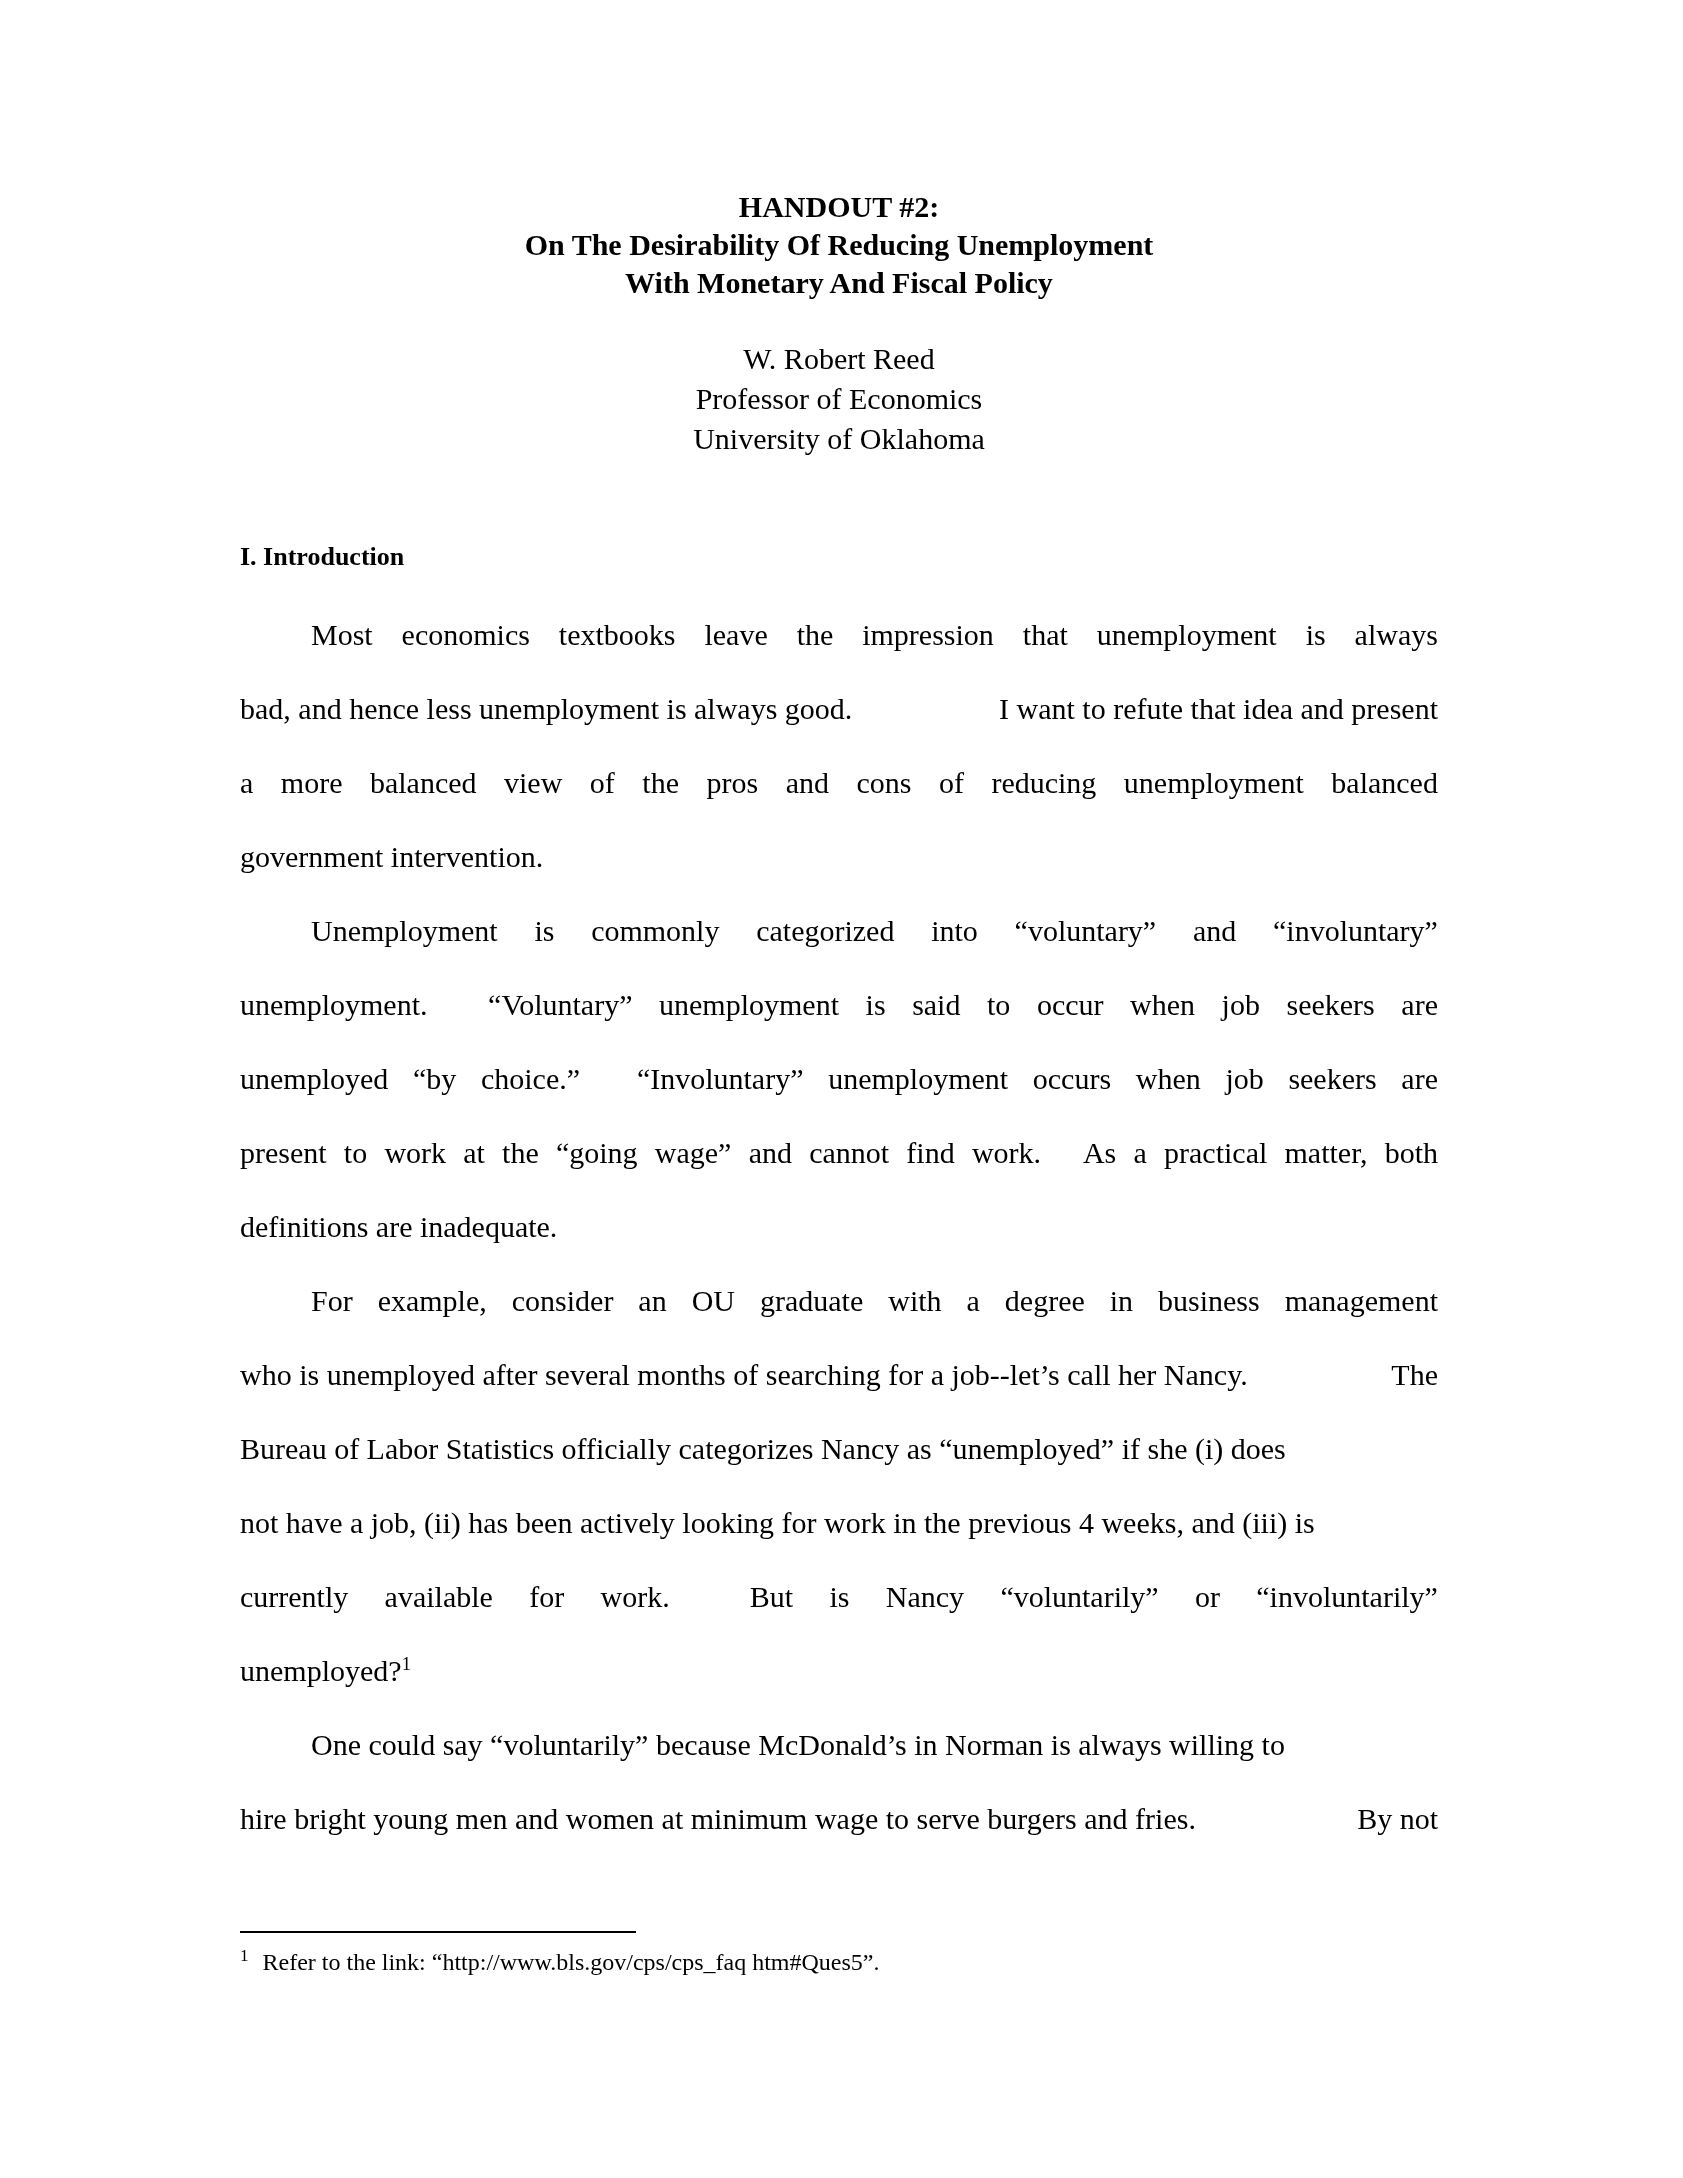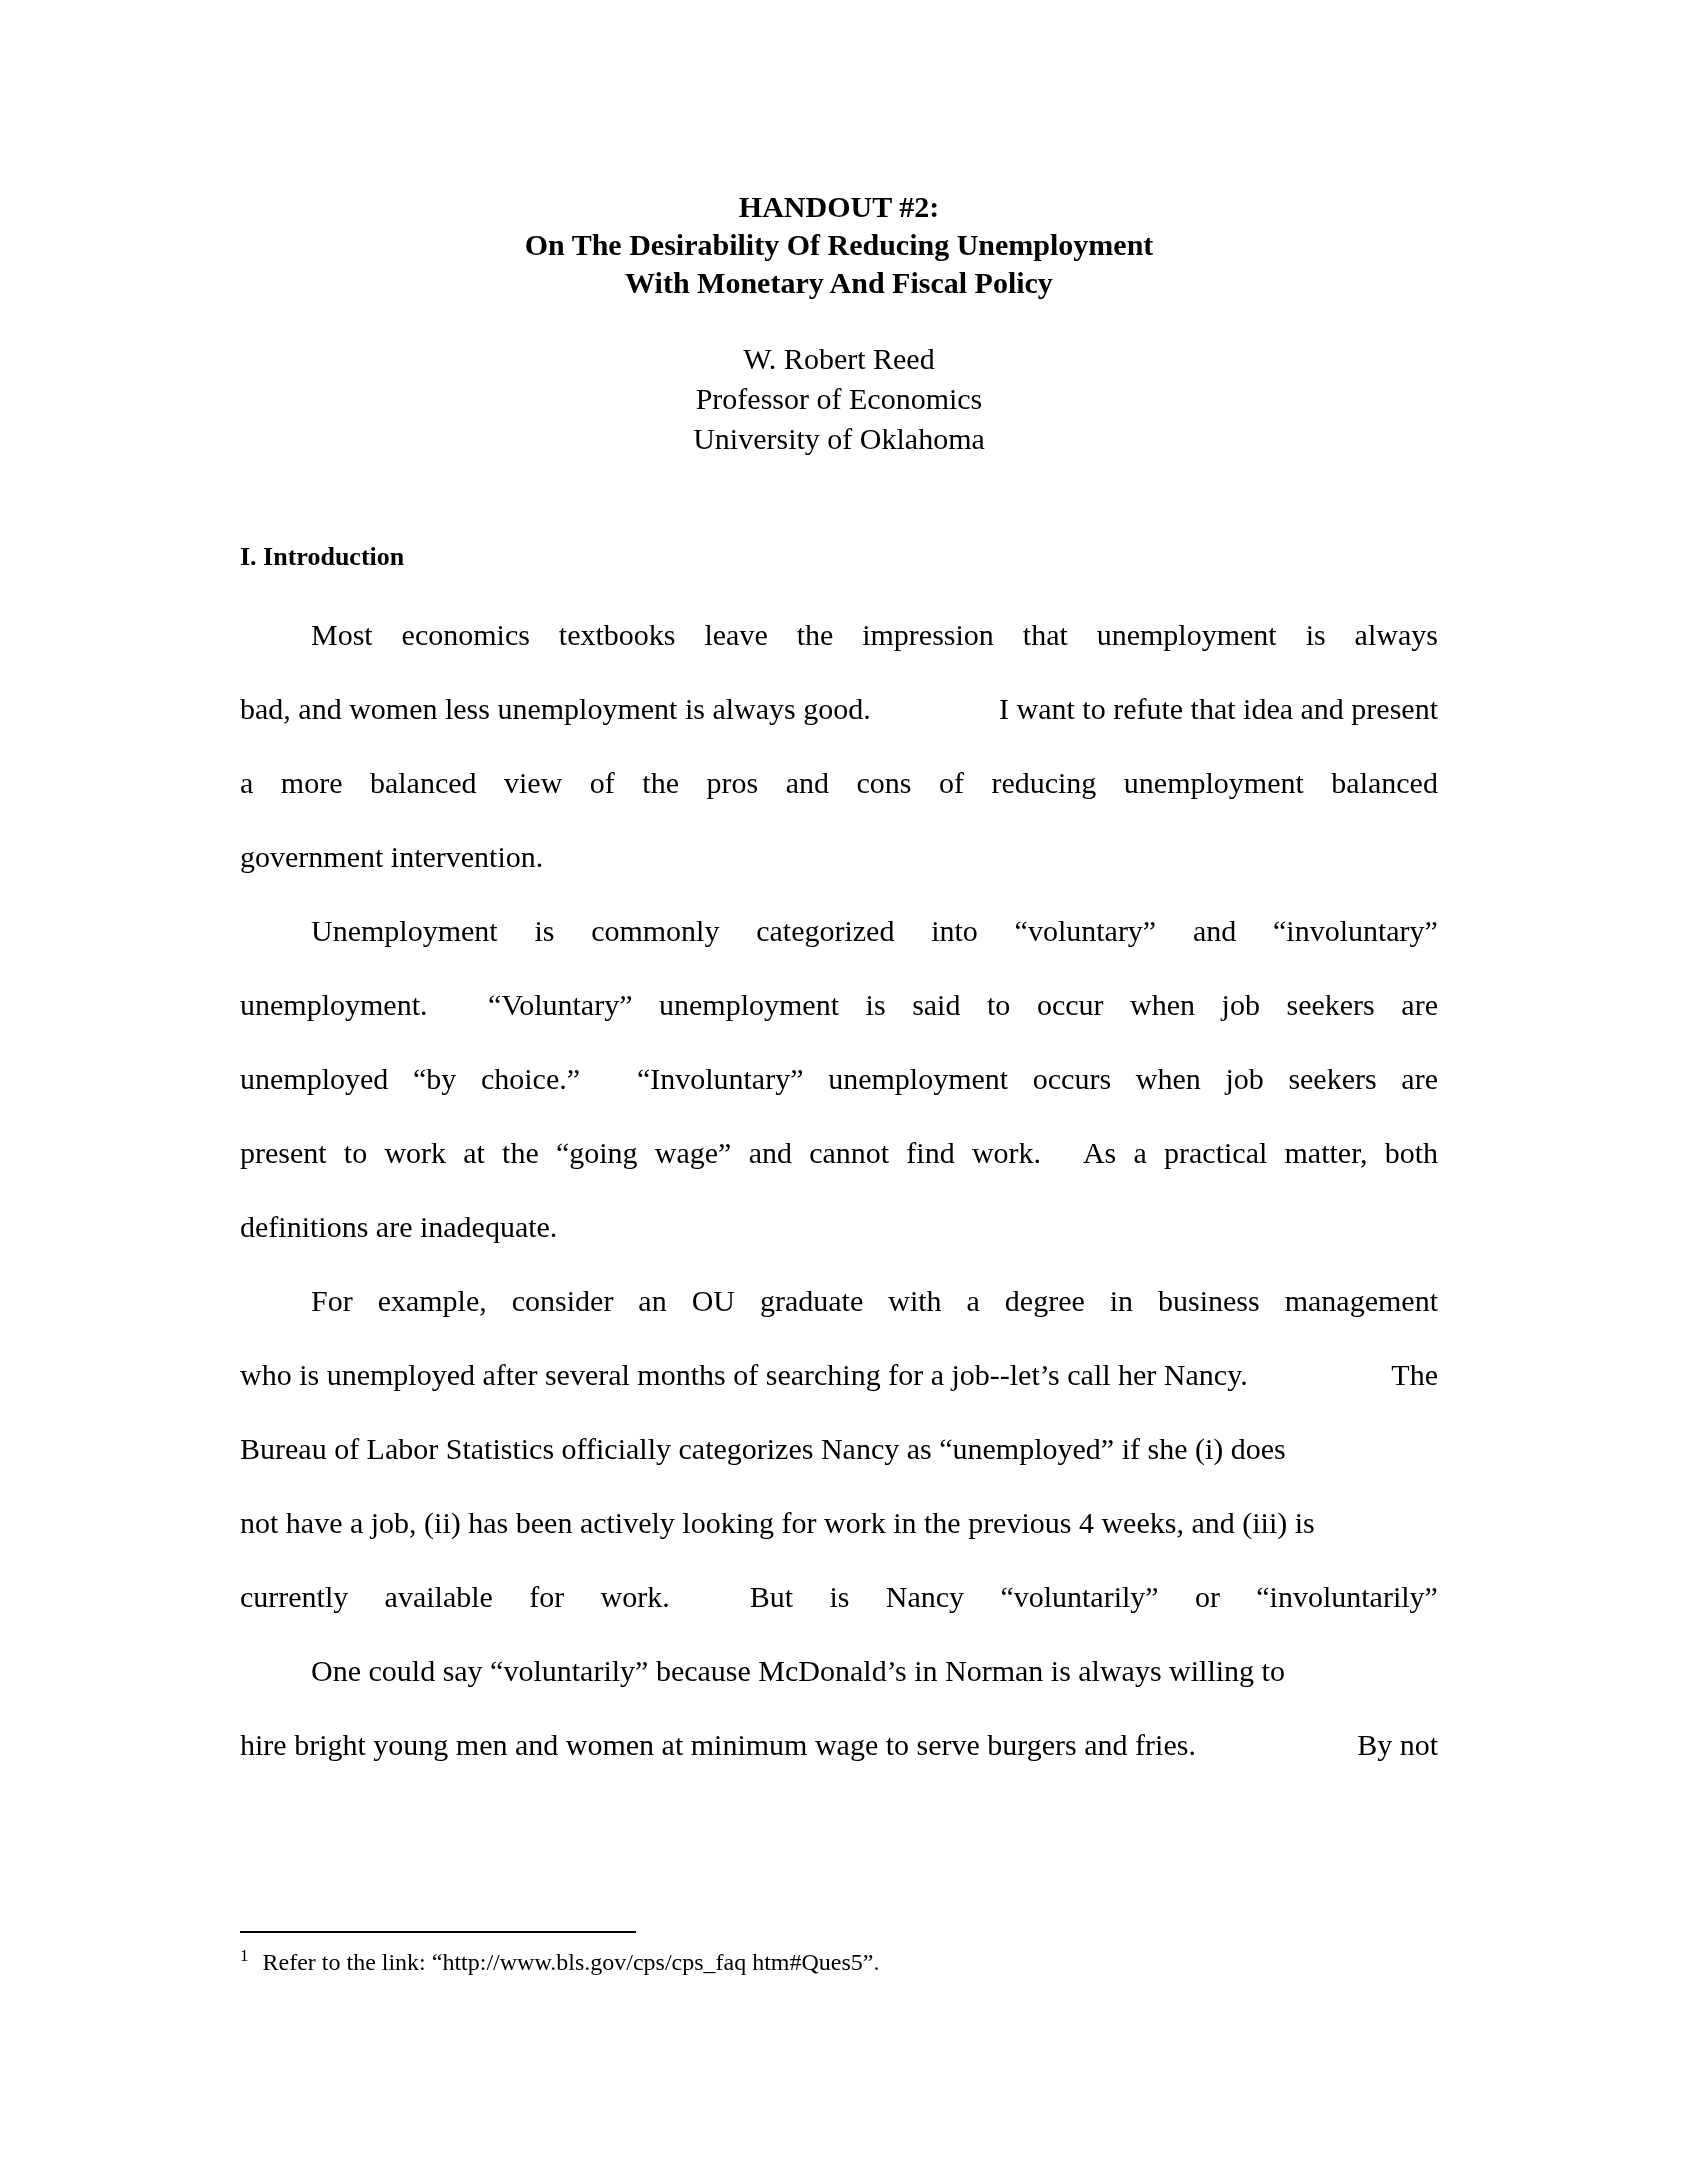--- a/index.html
+++ b/index.html
@@ -154,39 +154,40 @@
     <div class="author-block">
       <span class="author-line">W. Robert Reed</span>
       <span class="author-line">Professor of Economics</span>
       <span class="author-line">University of Oklahoma</span>
     </div>
 
     <div class="section-heading">I.  Introduction</div>
 
     <div class="para first-body">
       <div class="jline indented"><span>Most</span><span>economics</span><span>textbooks</span><span>leave</span><span>the</span><span>impression</span><span>that</span><span>unemployment</span><span>is</span><span>always</span></div>
-      <div class="jline"><span>bad, and women less unemployment is always good.</span><span> </span><span>I want to refute that idea and present</span></div>
+      <div class="jline"><span>bad, and hence less unemployment is always good.</span><span> </span><span>I want to refute that idea and present</span></div>
       <div class="jline"><span>a</span><span>more</span><span>balanced</span><span>view</span><span>of</span><span>the</span><span>pros</span><span>and</span><span>cons</span><span>of</span><span>reducing</span><span>unemployment</span><span>balanced</span></div>
       <div class="jline last">government intervention.</div>
     </div>
 
     <div class="para">
       <div class="jline indented"><span>Unemployment</span><span>is</span><span>commonly</span><span>categorized</span><span>into</span><span>“voluntary”</span><span>and</span><span>“involuntary”</span></div>
       <div class="jline"><span>unemployment.</span><span> </span><span>“Voluntary”</span><span>unemployment</span><span>is</span><span>said</span><span>to</span><span>occur</span><span>when</span><span>job</span><span>seekers</span><span>are</span></div>
       <div class="jline"><span>unemployed</span><span>“by</span><span>choice.”</span><span> </span><span>“Involuntary”</span><span>unemployment</span><span>occurs</span><span>when</span><span>job</span><span>seekers</span><span>are</span></div>
       <div class="jline"><span>present</span><span>to</span><span>work</span><span>at</span><span>the</span><span>“going</span><span>wage”</span><span>and</span><span>cannot</span><span>find</span><span>work.</span><span> </span><span>As</span><span>a</span><span>practical</span><span>matter,</span><span>both</span></div>
       <div class="jline last">definitions are inadequate.</div>
     </div>
 
     <div class="para">
       <div class="jline indented"><span>For</span><span>example,</span><span>consider</span><span>an</span><span>OU</span><span>graduate</span><span>with</span><span>a</span><span>degree</span><span>in</span><span>business</span><span>management</span></div>
       <div class="jline"><span>who is unemployed after several months of searching for a job--let’s call her Nancy.</span><span> </span><span>The</span></div>
       <div class="jline"><span>Bureau of Labor Statistics officially categorizes Nancy as “unemployed” if she (i) does</span></div>
       <div class="jline"><span>not have a job, (ii) has been actively looking for work in the previous 4 weeks, and (iii) is</span></div>
       <div class="jline"><span>currently</span><span>available</span><span>for</span><span>work.</span><span> </span><span>But</span><span>is</span><span>Nancy</span><span>“voluntarily”</span><span>or</span><span>“involuntarily”</span></div>
+      <div class="jline last"><span>unemployed?</span><sup class="fn">1</sup></div>
     </div>
 
     <div class="para">
       <div class="jline indented"><span>One could say “voluntarily” because McDonald’s in Norman is always willing to</span></div>
       <div class="jline"><span>hire bright young men and women at minimum wage to serve burgers and fries.</span><span> </span><span>By not</span></div>
     </div>
 
   </div>
 
   <div class="footnote-area">

